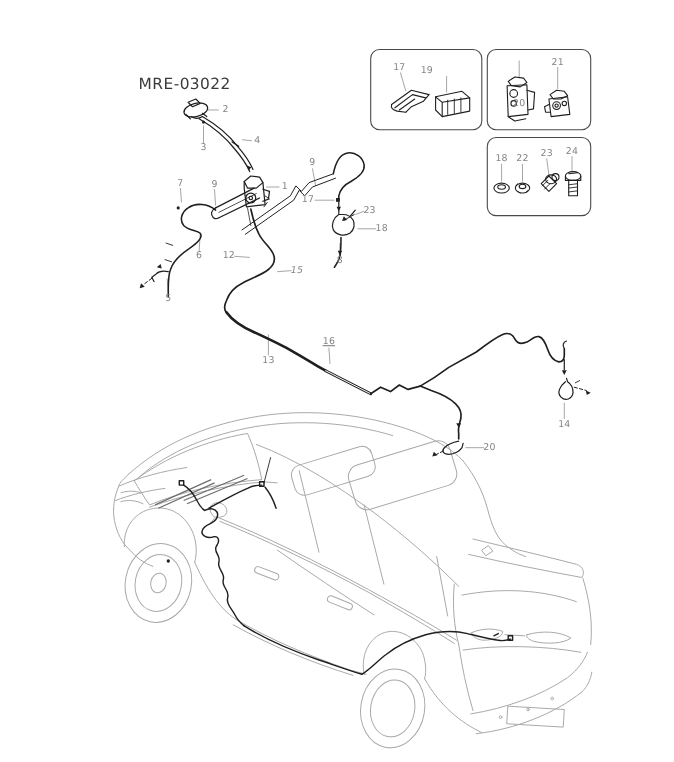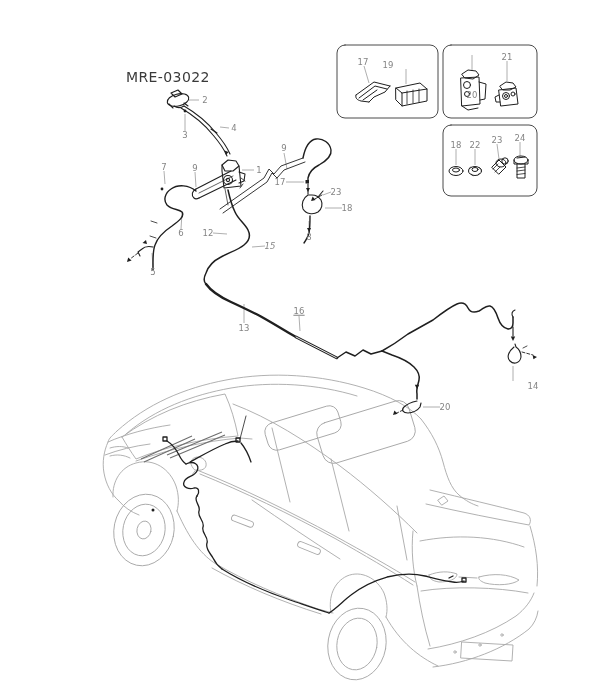--- a/index.html
+++ b/index.html
@@ -304,21 +304,21 @@
       <span class="callout" style="left: 336px; top: 192px;">23</span>
       <span class="callout" style="left: 347px; top: 208px;">18</span>
       <span class="callout" style="left: 181px; top: 233px;">6</span>
       <span class="callout" style="left: 208px; top: 233px; text-align: right;">12</span>
       <span class="callout" style="left: 270px; top: 246px; font-style: italic;">15</span>
       <span class="callout" style="left: 309px; top: 237px;">8</span>
       <span class="callout" style="left: 153px; top: 272px;">5</span>
       <span class="callout" style="left: 244px; top: 328px;">13</span>
       <span class="callout" style="left: 299px; top: 311px; text-decoration: underline;">16</span>
       <span class="callout" style="left: 445px; top: 407px;">20</span>
-      <span class="callout" style="left: 513px; top: 386px; margin-left: 20px;">14</span>
+      <span class="callout" style="left: 513px; top: 386px;">14</span>
       <span class="callout" style="left: 363px; top: 62px;">17</span>
       <span class="callout" style="left: 388px; top: 65px;">19</span>
       <span class="callout" style="left: 472px; top: 51px; margin-top: 44px;">20</span>
       <span class="callout" style="left: 507px; top: 57px;">21</span>
       <span class="callout" style="left: 456px; top: 145px;">18</span>
       <span class="callout" style="left: 475px; top: 145px;">22</span>
       <span class="callout" style="left: 497px; top: 140px;">23</span>
       <span class="callout" style="left: 520px; top: 138px;">24</span>
     </div>
 

